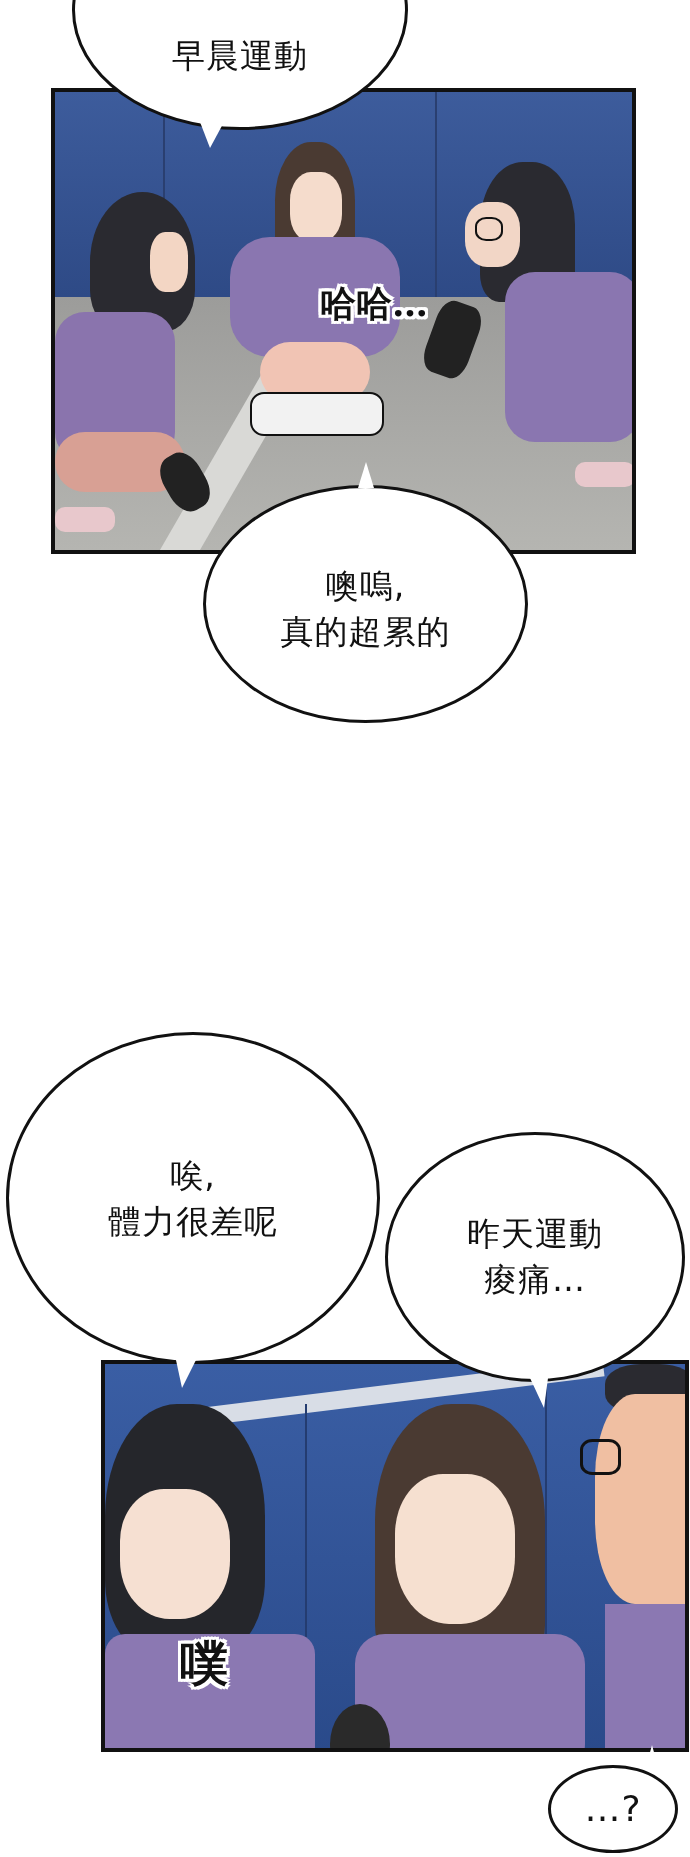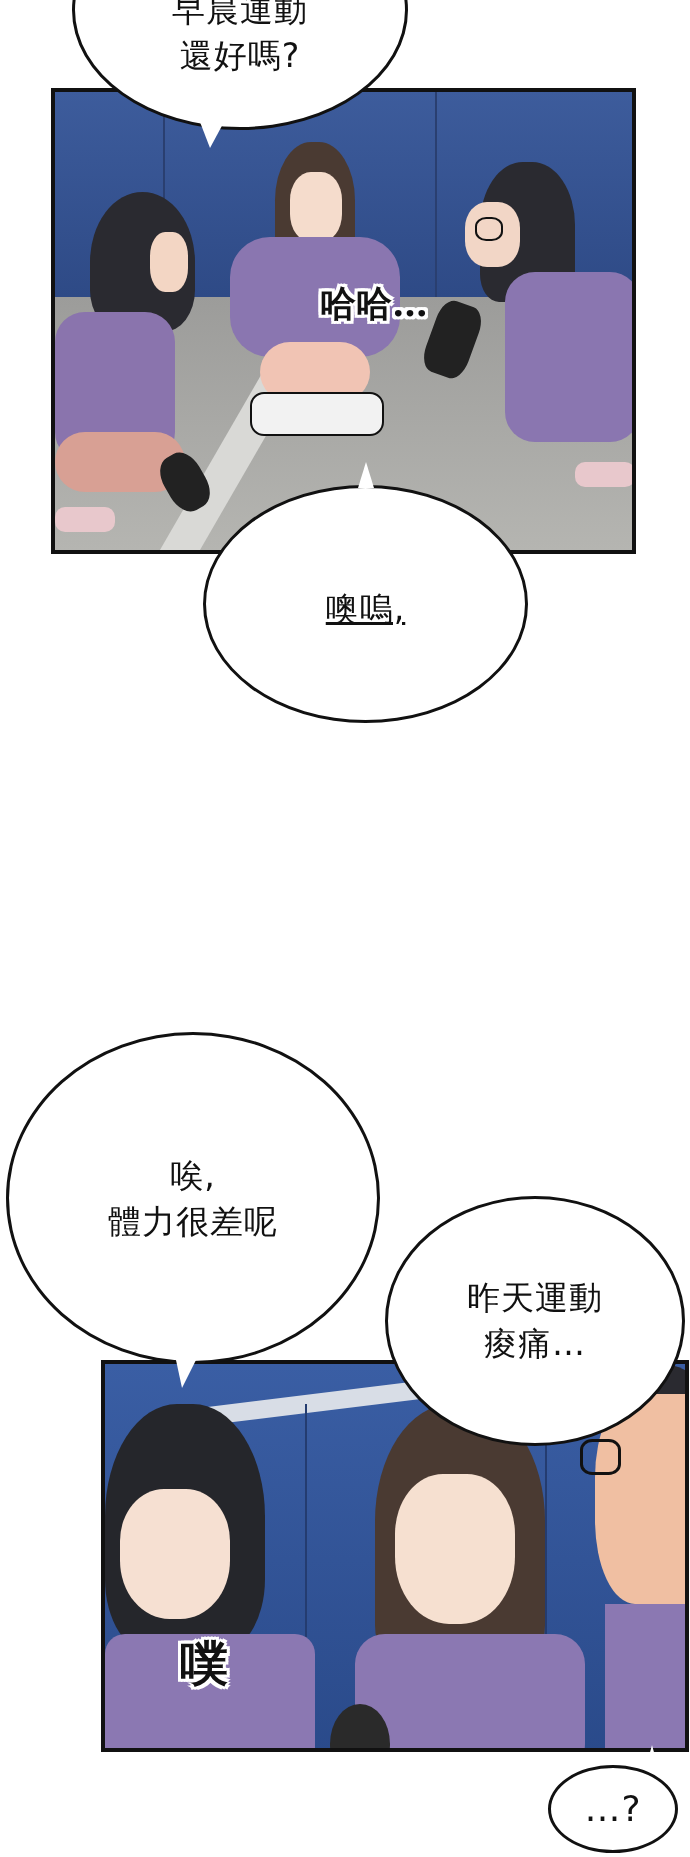--- a/index.html
+++ b/index.html
@@ -50,28 +50,28 @@
     <div style="position:absolute; left:40px; top:40px; width:55px; height:65px; background:#f2d6c6; border-radius:40%;"></div>
     <div style="position:absolute; left:50px; top:55px; width:24px; height:20px; border:2px solid #111; border-radius:40%;"></div>
     <div style="position:absolute; left:80px; top:110px; width:135px; height:170px; background:#8a76b0; border-radius:30px;"></div>
     <div style="position:absolute; left:5px; top:140px; width:45px; height:75px; background:#222; border-radius:30%; transform:rotate(20deg);"></div>
     <div style="position:absolute; left:150px; top:300px; width:60px; height:25px; background:#e8c8cc; border-radius:10px;"></div>
   </div>
 </div>
 
 <div class="bubble" style="left:72px; top:-110px; width:336px; height:240px; justify-content:flex-end; padding-bottom:48px;">
   <span class="line">早晨運動</span>
-  <span class="line">還好嗎?</span>
 </div>
 <div class="tail" style="left:200px; top:122px; border-left:10px solid transparent; border-right:14px solid transparent; border-top:26px solid #fff;"></div>
 
 <div class="sfx" style="left:320px; top:280px; font-size:36px;">哈哈…</div>
 
-<div class="bubble" style="left:203px; top:485px; width:325px; height:238px; padding-top:10px;text-decoration:underline;">
+<div class="bubble" style="left:203px; top:485px; width:325px; height:238px; padding-top:10px;">
   <span class="line">噢嗚,</span>
+  <span class="line">真的超累的</span>
 </div>
 <div class="tail" style="left:358px; top:462px; border-left:8px solid transparent; border-right:8px solid transparent; border-bottom:26px solid #fff;"></div>
 
 <div class="panel" style="left:101px; top:1360px; width:588px; height:392px;">
   <div class="wall" style="height:392px; background:linear-gradient(#3a5ea4,#2a4a8a);"></div>
   <div style="position:absolute; left:80px; top:20px; width:420px; height:18px; background:#d8dde6; transform:rotate(-7deg);"></div>
   <div style="position:absolute; left:200px; top:40px; width:2px; height:352px; background:#243c70;"></div>
   <div style="position:absolute; left:440px; top:20px; width:2px; height:372px; background:#243c70;"></div>
 
   <div class="fig" style="left:0; top:40px; width:220px; height:360px;">
@@ -94,21 +94,21 @@
     <div style="position:absolute; left:20px; top:240px; width:90px; height:160px; background:#8b78b2;"></div>
   </div>
 </div>
 
 <div class="bubble" style="left:6px; top:1032px; width:374px; height:332px; padding-top:2px;">
   <span class="line">唉,</span>
   <span class="line">體力很差呢</span>
 </div>
 <div class="tail" style="left:176px; top:1360px; border-left:6px solid transparent; border-right:14px solid transparent; border-top:28px solid #fff;"></div>
 
-<div class="bubble" style="left:385px; top:1196px; width:300px; height:250px;">
+<div class="bubble" style="left:385px; top:1132px; width:300px; height:250px;">
   <span class="line">昨天運動</span>
   <span class="line">痠痛…</span>
 </div>
 <div class="tail" style="left:530px; top:1378px; border-left:14px solid transparent; border-right:4px solid transparent; border-top:30px solid #fff;"></div>
 
 <div class="sfx" style="left:180px; top:1632px; font-size:48px;">噗</div>
 
 <div class="bubble" style="left:548px; top:1765px; width:130px; height:88px;">
   <span class="line" style="font-size:36px;">…?</span>
 </div>

